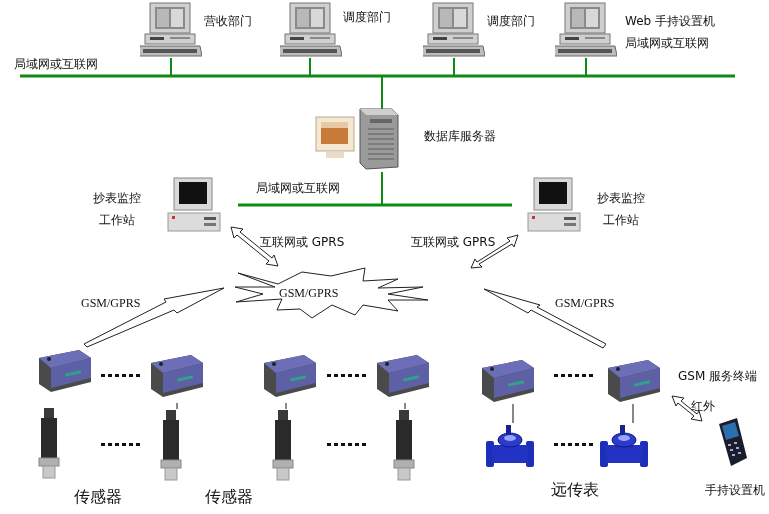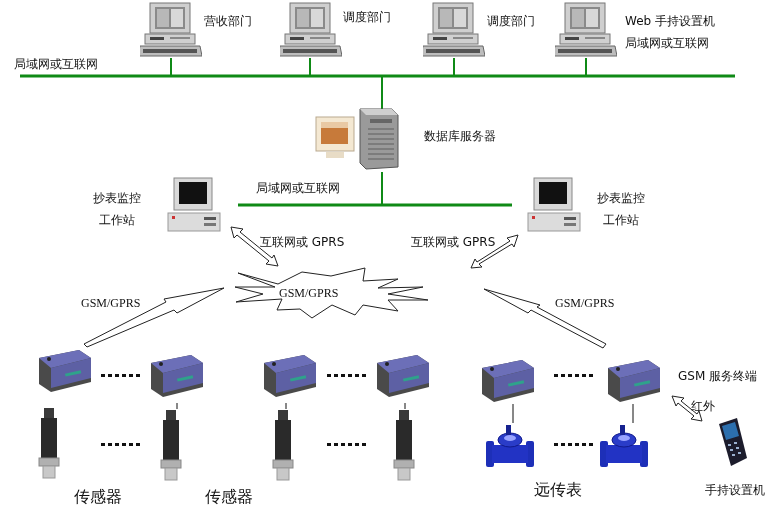--- a/index.html
+++ b/index.html
@@ -285,18 +285,18 @@
   <span class="lbl" style="left:603px;top:214px">工作站</span>
   <span class="lbl" style="left:260px;top:236px">互联网或 GPRS</span>
   <span class="lbl" style="left:411px;top:236px">互联网或 GPRS</span>
 
   <span class="lbl serif" style="left:279px;top:287px">GSM/GPRS</span>
   <span class="lbl serif" style="left:81px;top:297px">GSM/GPRS</span>
   <span class="lbl serif" style="left:555px;top:297px">GSM/GPRS</span>
 
   <span class="lbl big" style="left:74px;top:490px">传感器</span>
   <span class="lbl big" style="left:205px;top:490px">传感器</span>
-  <span class="lbl big" style="left:534px;top:483px">远传表</span>
+  <span class="lbl big" style="left:551px;top:483px">远传表</span>
 
   <span class="lbl" style="left:678px;top:370px">GSM 服务终端</span>
   <span class="lbl" style="left:691px;top:400px">红外</span>
   <span class="lbl" style="left:705px;top:484px">手持设置机</span>
 </div>
 
 </body></html>

